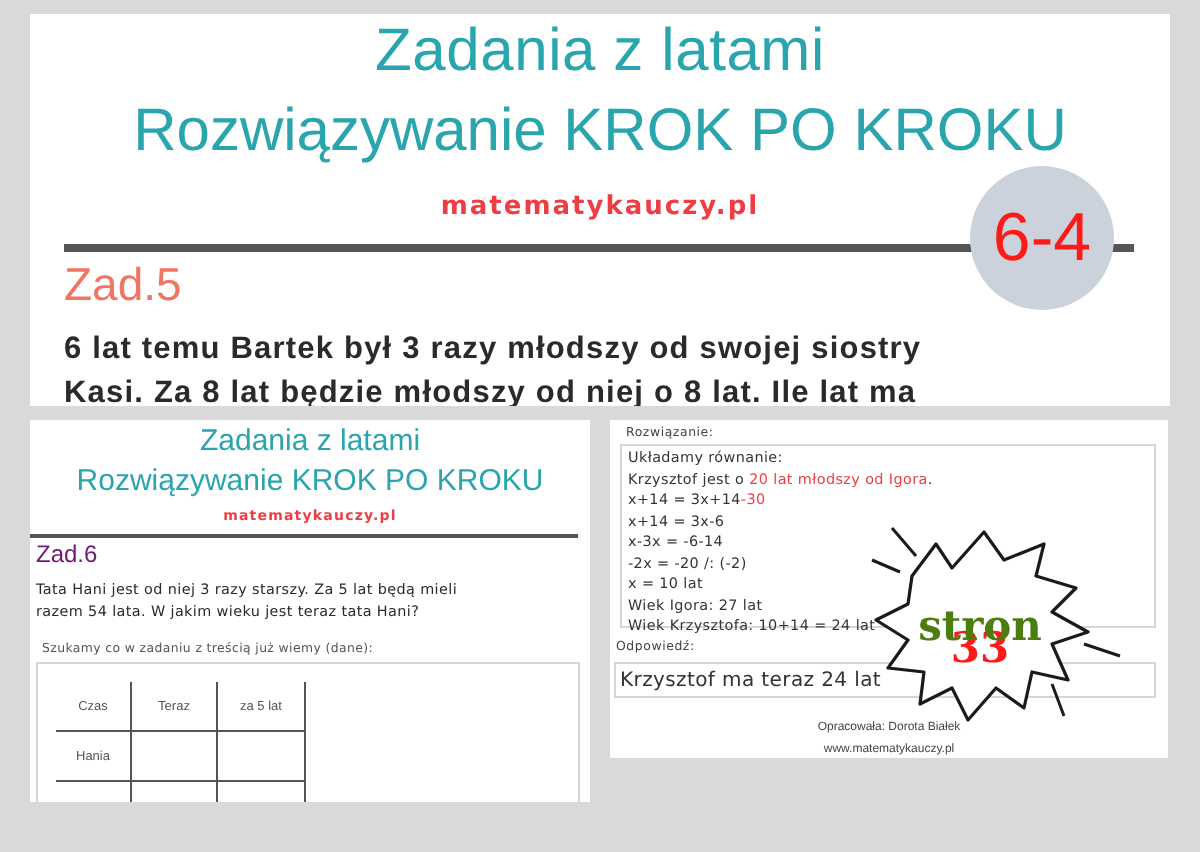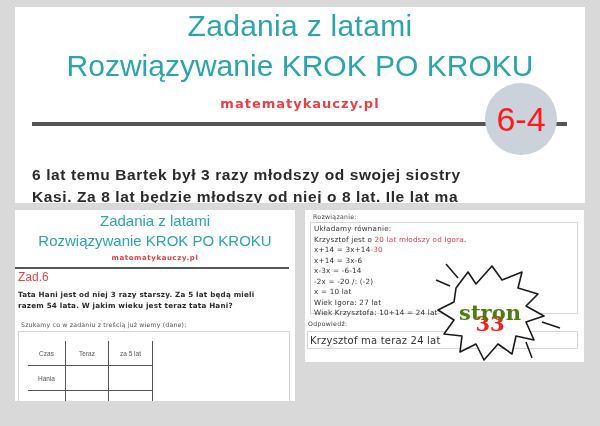--- a/index.html
+++ b/index.html
@@ -71,25 +71,25 @@
   }
   #left-card .site {
     position: absolute; left: 0; right: 0; top: 44px; text-align: center;
     color: #ee3d43; font-size: 7px; font-weight: bold; letter-spacing: 0.6px;
   }
   #left-card .rule {
     position: absolute; left: 0; right: 6px; top: 57px; height: 2px; background: #555558;
   }
   #left-card .zad {
     position: absolute; left: 3px; top: 60px;
-    color: #ef4444; font-family: "Liberation Sans", sans-serif; font-size: 12px;
+    color: #701a75; font-family: "Liberation Sans", sans-serif; font-size: 12px;
   }
   #left-card .task {
     position: absolute; left: 3px; top: 79px; width: 272px;
-    color: #2a2a2a; font-size: 7.2px; font-weight: bold; line-height: 11px; letter-spacing: 0.2px;
+    color: #2a2a2a; font-size: 7.2px; font-weight: normal; line-height: 11px; letter-spacing: 0.2px;
   }
   #left-card .known {
     position: absolute; left: 6px; top: 111px;
     color: #555; font-size: 6.2px; letter-spacing: 0.2px;
   }
   #left-card .table-box {
     position: absolute; left: 3px; top: 121px; width: 270px; height: 80px;
     border: 1.5px solid #d6d6d6; background: #fff;
   }
   table.ages {
@@ -100,21 +100,21 @@
   table.ages td {
     text-align: center; height: 24px; padding: 0;
     border-right: 1px solid #555; border-bottom: 1px solid #555;
   }
   table.ages td:last-child { border-right: 1px solid #555; }
   table.ages tr td:first-child { width: 37px; }
   table.ages tr td:nth-child(2) { width: 42px; }
   table.ages tr td:nth-child(3) { width: 43px; }
 
   
-  #right-card { left: 305px; top: 210px; width: 279px; height: 152px; }
+  #right-card { left: 305px; top: 210px; width: 279px; height: 169px; }
   #right-card .label-top {
     position: absolute; left: 8px; top: 3px;
     color: #444; font-size: 6.2px; letter-spacing: 0.3px;
   }
   #right-card .sol-box {
     position: absolute; left: 5px; top: 12px; width: 266px; height: 90px;
     border: 1.5px solid #d6d6d6;
   }
   #right-card .sol-lines {
     position: absolute; left: 3px; top: 1px;
@@ -153,20 +153,21 @@
   }
 </style>
 </head>
 <body>
 
 <div class="card" id="top-card">
   <div class="title1">Zadania z latami</div>
   <div class="title2">Rozwiązywanie KROK PO KROKU</div>
   <div class="site">matematykauczy.pl</div>
   <div class="rule"></div>
+  <div class="zad">Zad.5</div>
   <div class="task">
     <div>6 lat temu Bartek był 3 razy młodszy od swojej siostry</div>
     <div>Kasi. Za 8 lat będzie młodszy od niej o 8 lat. Ile lat ma</div>
   </div>
 </div>
 
 <div id="age-badge">6-4</div>
 
 <div class="card" id="left-card">
   <div class="t1">Zadania z latami</div>

